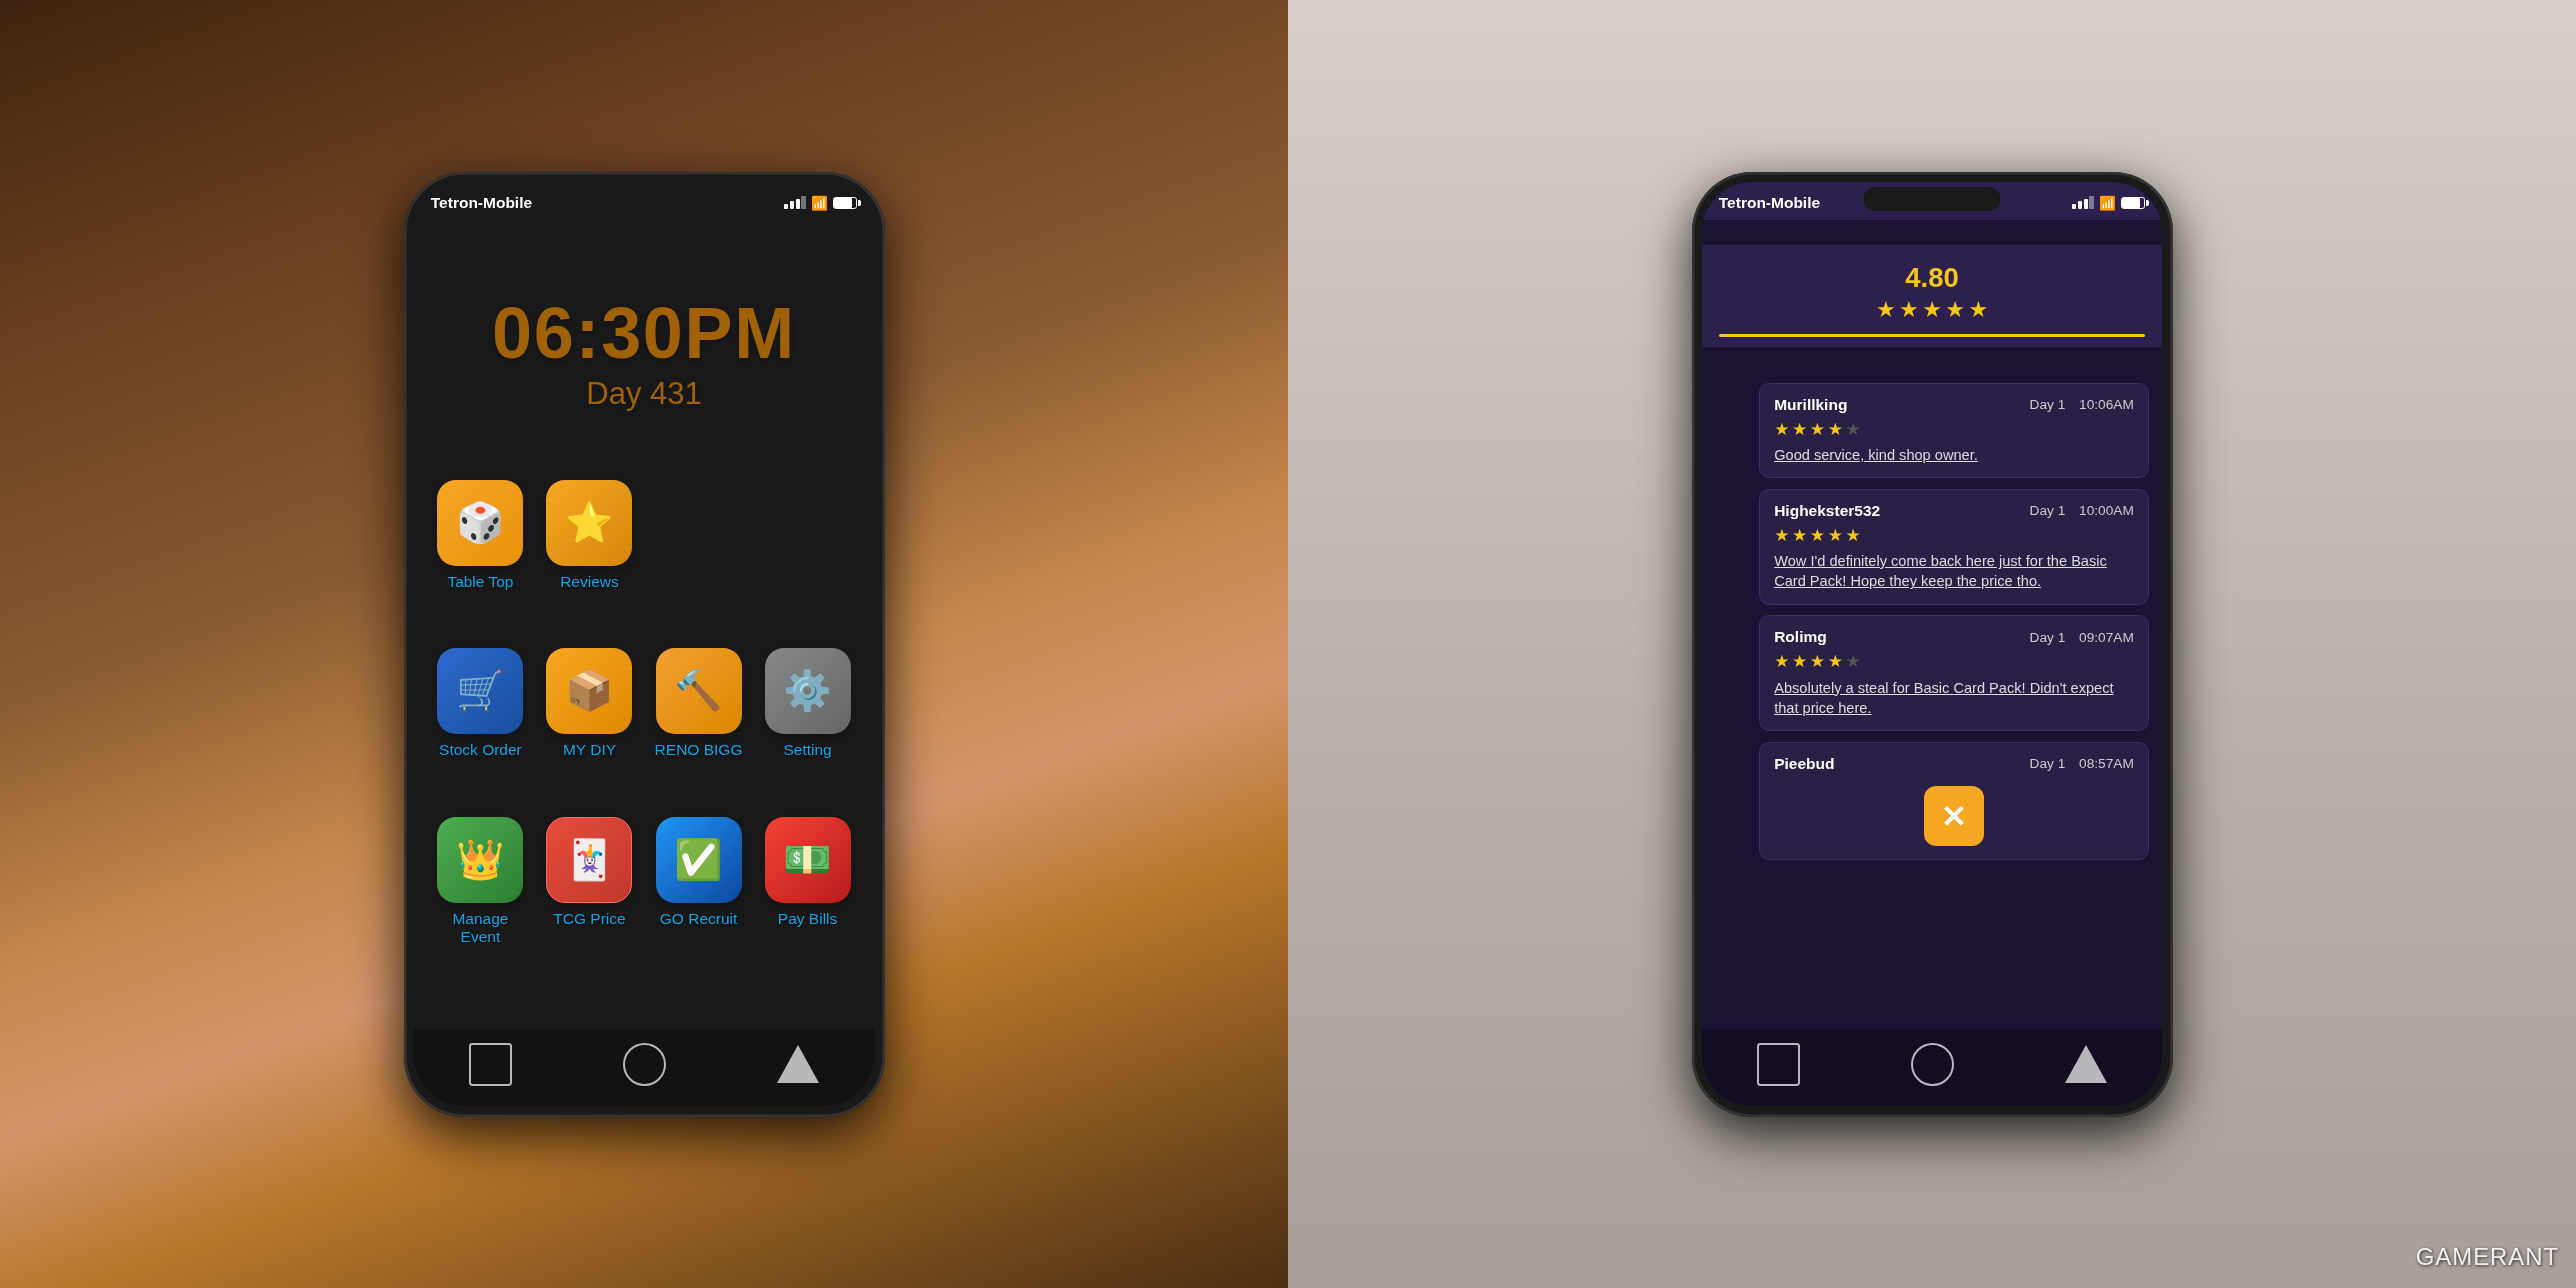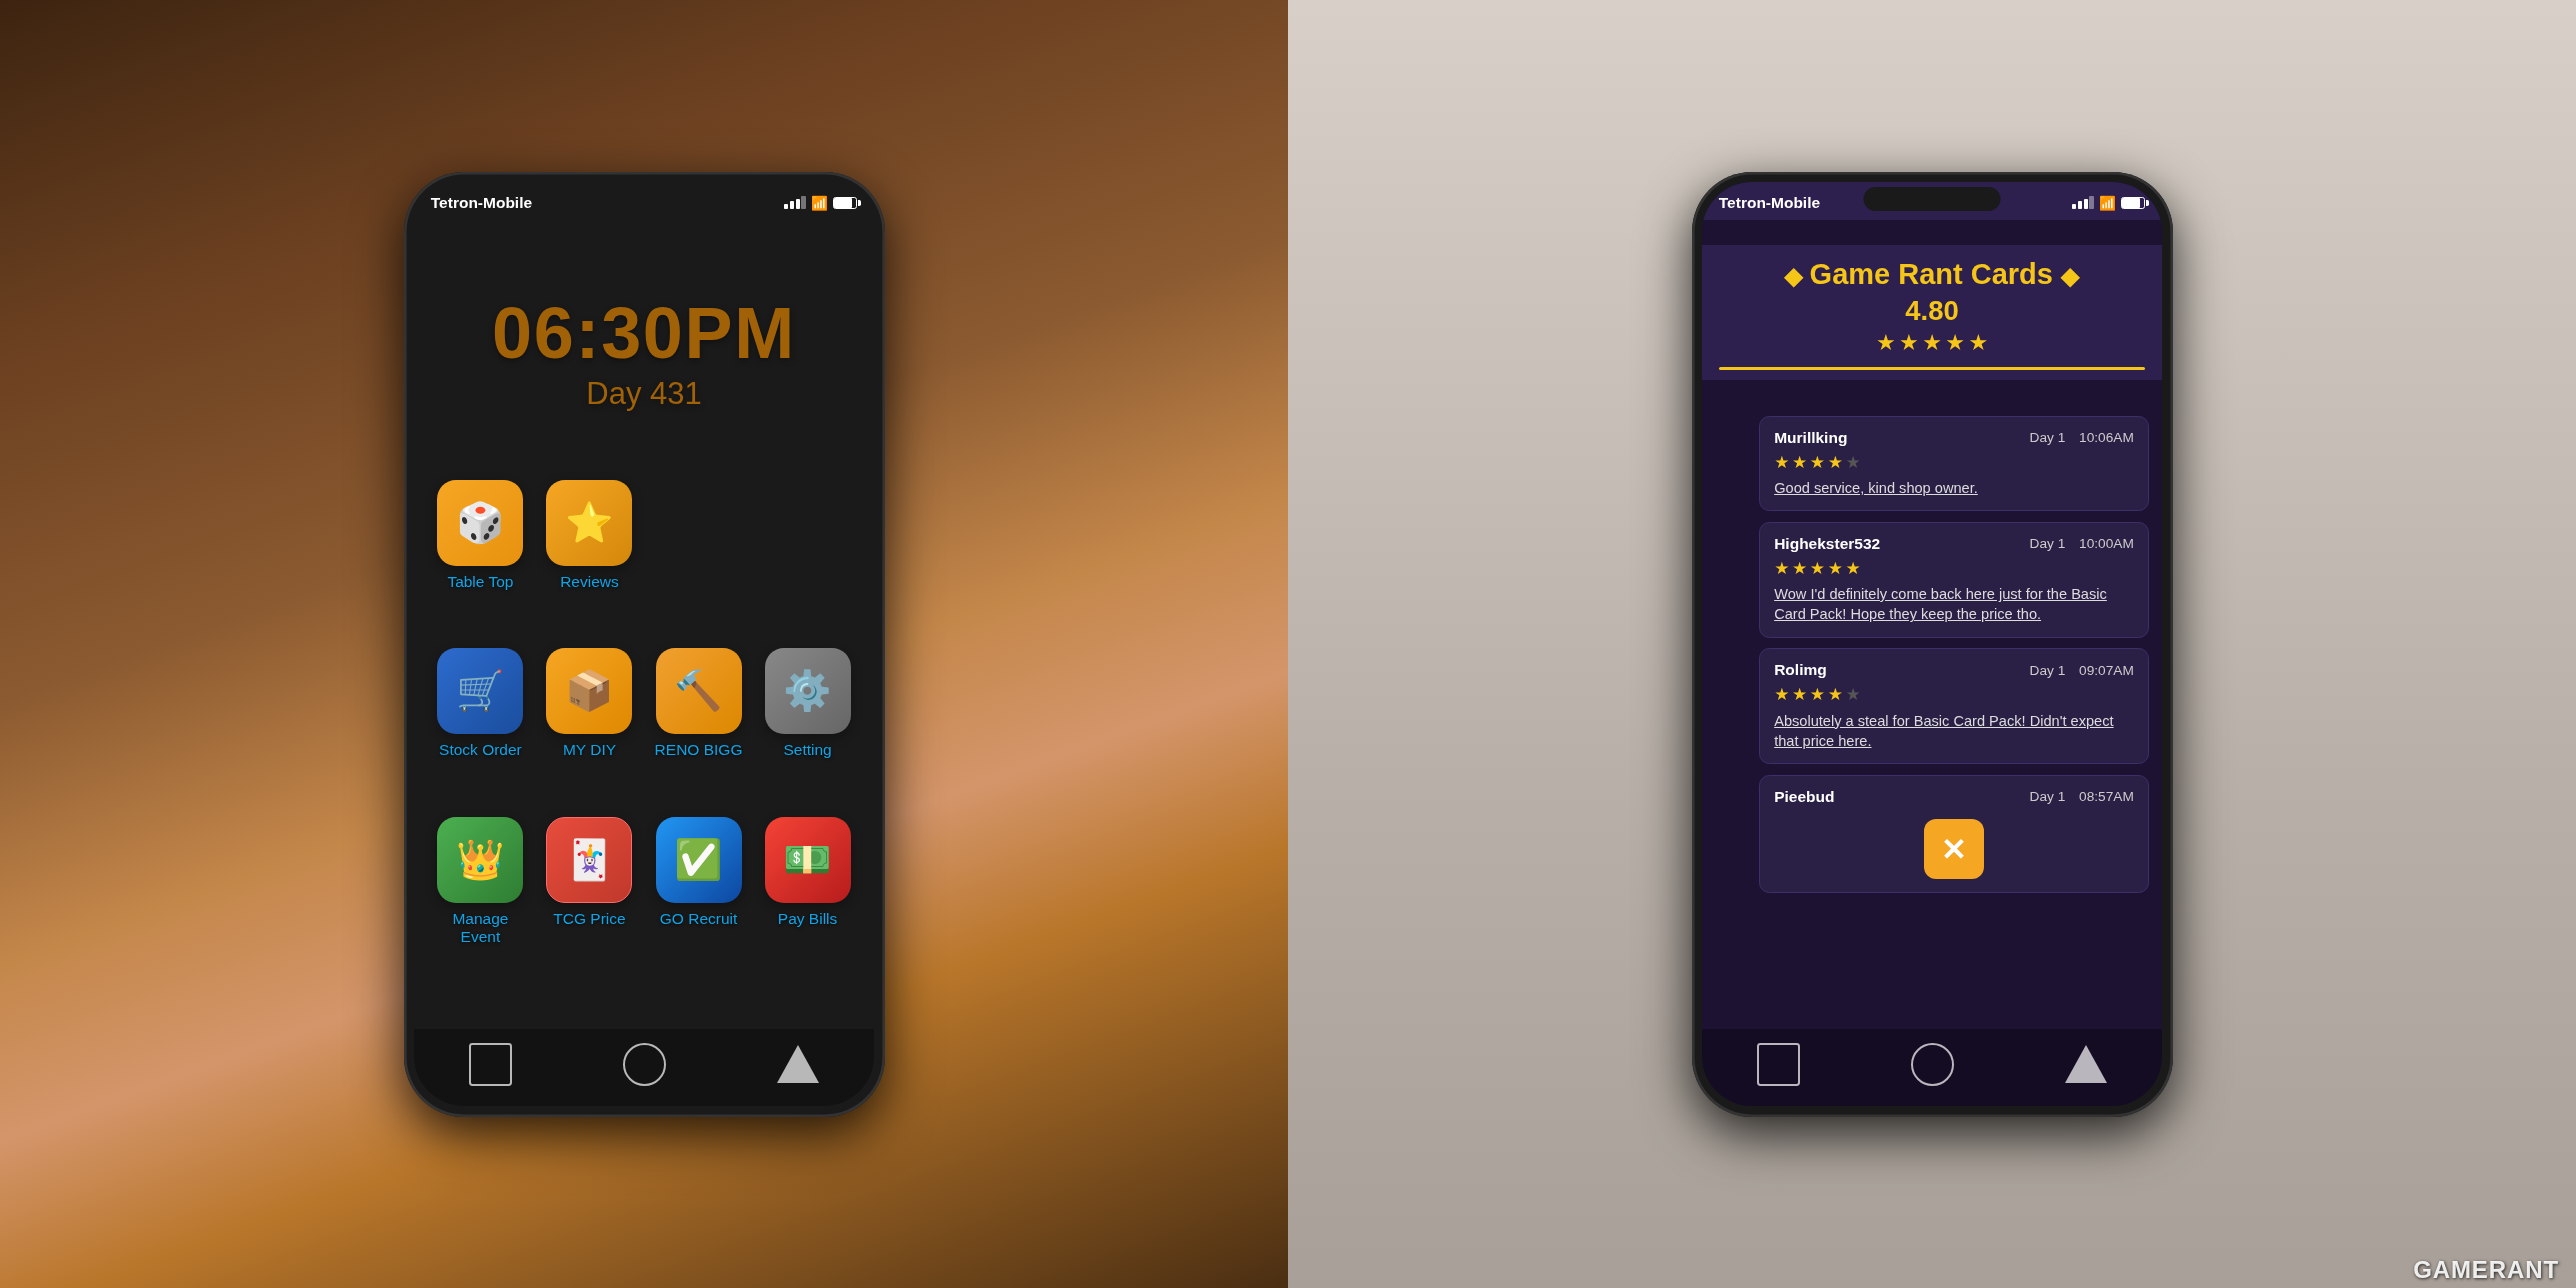--- a/index.html
+++ b/index.html
@@ -321,25 +321,25 @@
       justify-content: center;
       font-size: 31px;
       color: white;
       cursor: pointer;
       font-weight: bold;
     }
 
     
     .gamerant-logo {
       position: absolute;
-      bottom: 4px;
+      bottom: 17px;
       right: 17px;
       color: rgba(255,255,255,0.9);
       font-size: 24px;
-      font-weight: bold;
+      font-weight: normal;
       text-shadow: 0.9px 0.9px 3.4px rgba(0,0,0,0.8);
       letter-spacing: 0.9px;
       z-index: 20;
     }
 
     
     .battery-icon {
       display: inline-flex;
       align-items: center;
       gap: 0.9px;
@@ -489,25 +489,20 @@
           <span>📶</span>
           <div class="battery-icon">
             <div class="battery-body">
                 <div class="battery-fill"></div>
               </div>
           </div>
         </div>
       </div>
 
       <div class="reviews-header">
-        <div class="reviews-title">
-          <span class="diamond">◆ </span>
-          <span>Game Rant Cards</span>
-          <span class="diamond"> ◆</span>
-        </div>
         <div class="reviews-rating-num">4.80</div>
         <div class="reviews-stars">
           <span class="star">★</span>
           <span class="star">★</span>
           <span class="star">★</span>
           <span class="star">★</span>
           <span class="star">★</span>
         </div>
         <div class="reviews-divider"></div>
       </div>

